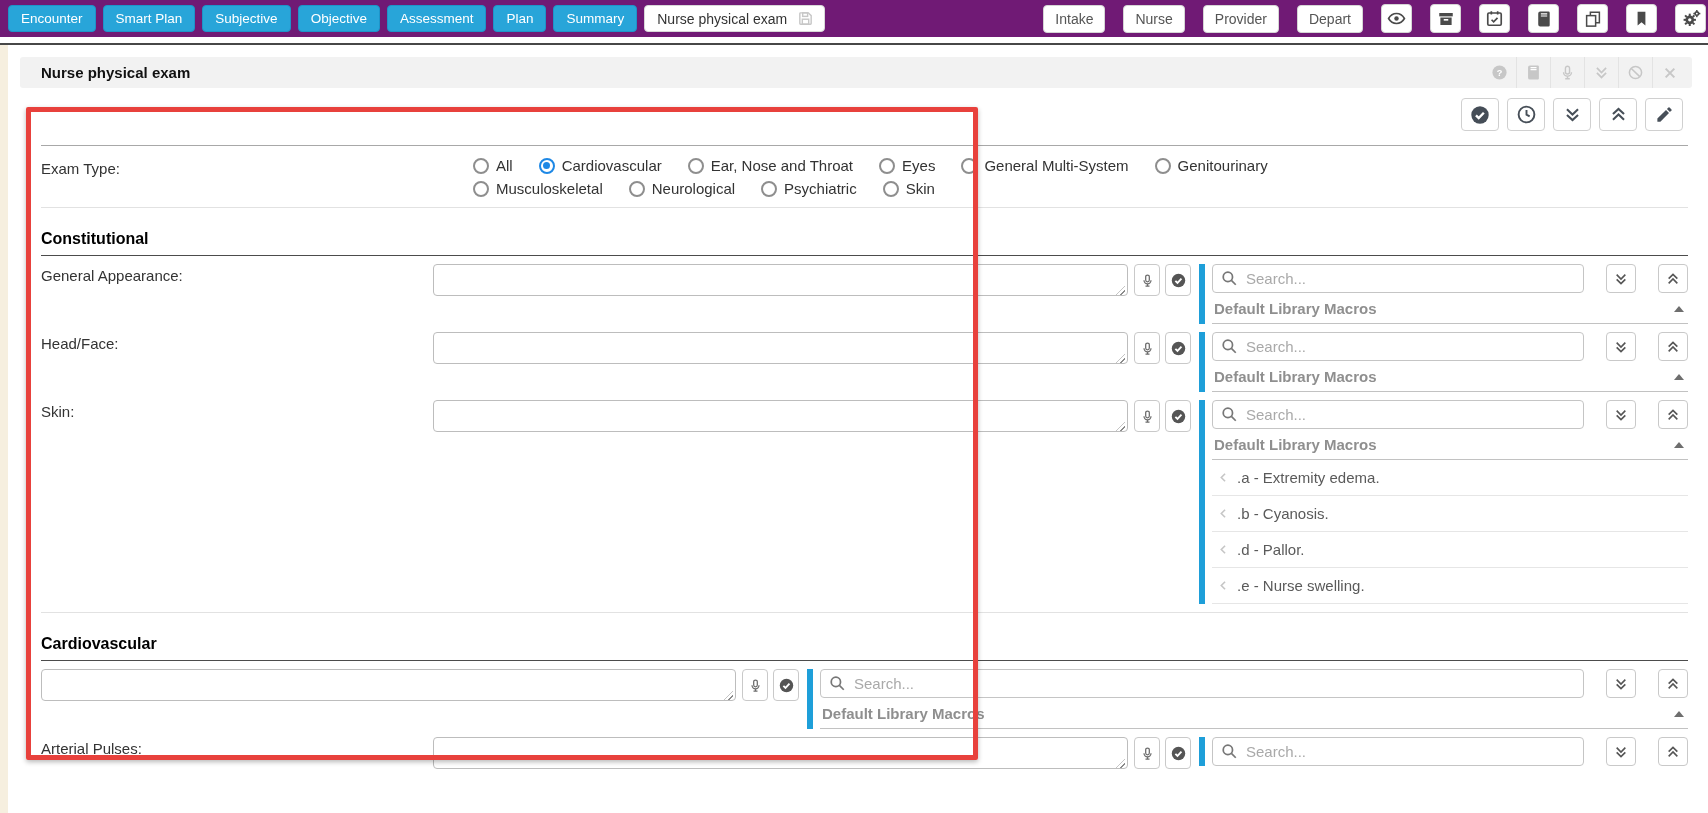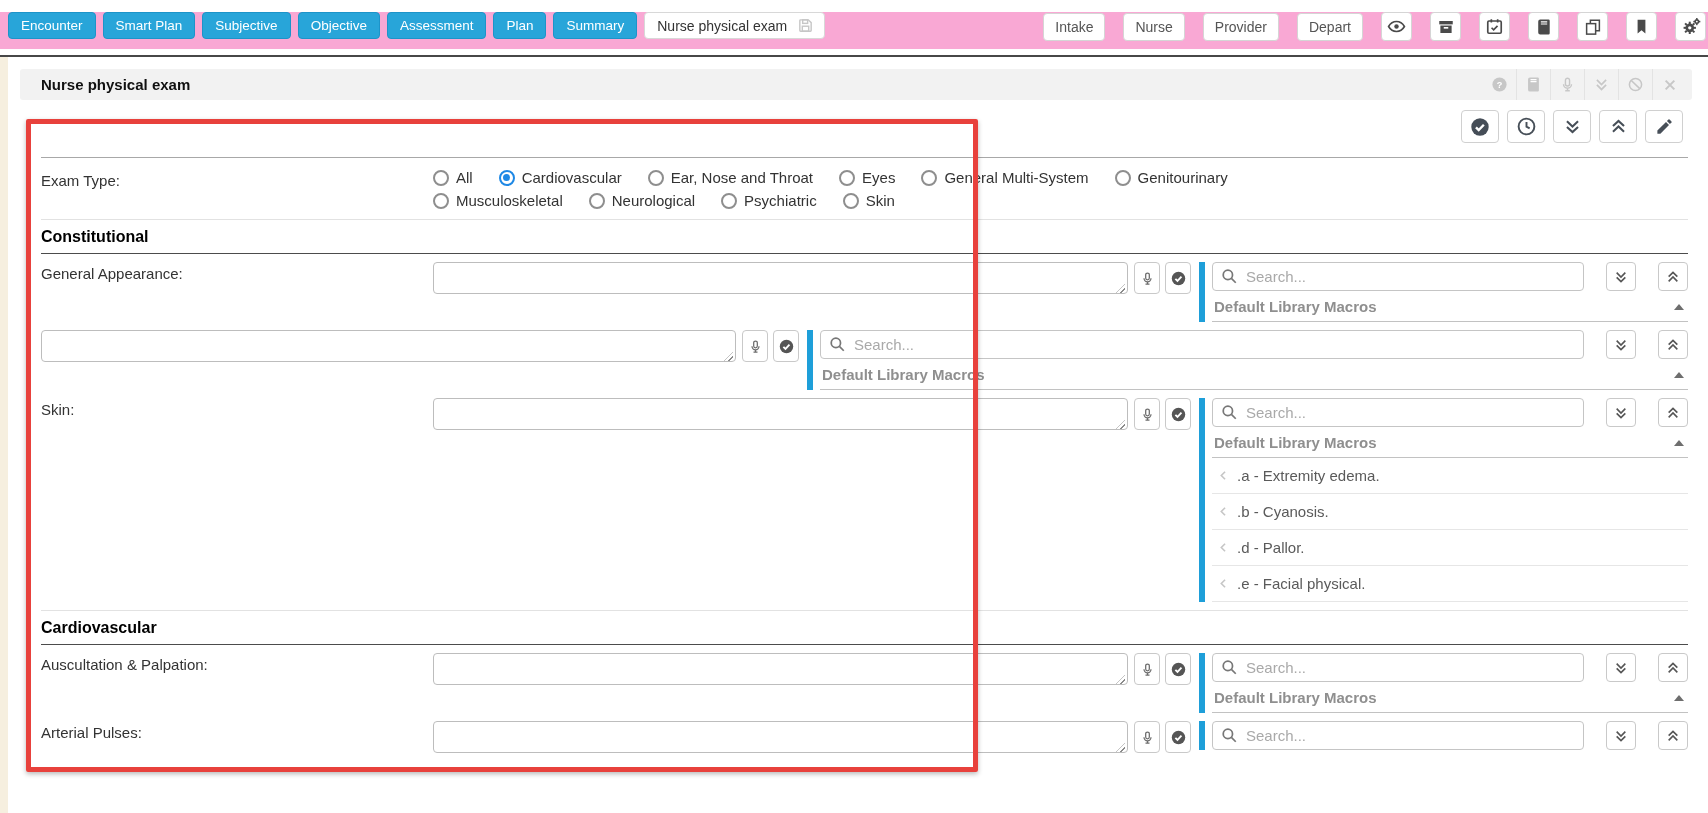--- a/index.html
+++ b/index.html
@@ -1,20 +1,20 @@
 <!DOCTYPE html>
 <html><head>
 <meta charset="utf-8">
 <style>
   * { margin:0; padding:0; box-sizing:border-box; }
   html,body { width:1708px; height:813px; overflow:hidden; background:#fff;
     font-family:"Liberation Sans", sans-serif; color:#333; }
 
   
-  .topbar { height:37px; background:#f9a8d4; display:flex; align-items:flex-start; padding:0 0 0 8px;margin-top:12px; }
+  .topbar { height:37px; background:#701a75; display:flex; align-items:center; padding:0 0 0 8px; }
   .bluebtn { background:#28a5d9; color:#fff; border:1px solid #1d94c9; border-radius:4px;
     font-size:13.5px; padding:5px 12px; margin-right:7px; white-space:nowrap; cursor:pointer; }
   .activetab { background:#fff; border:1px solid #d8d8d8; border-radius:4px; display:flex;
     align-items:center; gap:10px; font-size:14px; color:#333; padding:4px 10px 4px 12px; margin-right:7px; }
   .activetab .sicon { color:#c7c7c7; display:flex; }
   .tb-right { margin-left:auto; display:flex; align-items:center; gap:18px; padding-right:2px;padding-left:6px; }
   .wbtn { background:#fff; border:1px solid #d5d5d5; border-radius:4px; color:#555;
     font-size:14px; padding:5px 11px; cursor:pointer; white-space:nowrap; }
   .icobtn { background:#fff; border:1px solid #d5d5d5; border-radius:4px; width:31px; height:29px;
     display:flex; align-items:center; justify-content:center; color:#4a4a4a; cursor:pointer; }
@@ -34,32 +34,32 @@
 
   .actions-row { display:flex; justify-content:flex-end; gap:8px; margin:10px 25px 0 0; }
   .abtn { width:38px; height:33px; background:#fff; border:1px solid #d0d0d0; border-radius:4px;
     display:flex; align-items:center; justify-content:center; color:#474f58; cursor:pointer; }
 
   .content { padding:0 20px 0 41px; }
   .divider-strong { border-top:1px solid #a8a8a8; margin-top:14px; }
   .divider-light  { border-top:1px solid #e2e2e2; }
 
   
-  .examtype-row { display:flex; padding:11px 0 10px 0; }
+  .examtype-row { display:flex; padding:11px 0 10px 0;gap:40px; }
   .row-label { width:392px; flex:0 0 392px; font-size:15px; color:#333; padding-top:3px; }
   .radio-wrap { display:flex; flex-direction:column; gap:6px; }
   .radio-line { display:flex; flex-wrap:nowrap; gap:26px; }
   .radio-opt { display:flex; align-items:center; gap:7px; font-size:15px; color:#333; cursor:pointer; }
   .rdot { width:16px; height:16px; border-radius:50%; border:2px solid #8e8e8e; background:#fff;
     flex:0 0 16px; position:relative; }
   .radio-opt.checked .rdot { border-color:#1e88e5; }
   .radio-opt.checked .rdot::after { content:""; position:absolute; left:2.5px; top:2.5px; width:7px;
     height:7px; border-radius:50%; background:#1e88e5; }
 
-  .section-h { margin-top:4px; font-size:16px; font-weight:bold; color:#000; padding:4px 0 7px 0;
+  .section-h { margin-top:18px; font-size:16px; font-weight:bold; color:#000; padding:4px 0 7px 0;
     border-bottom:1px solid #4c4c4c; }
 
   
   .exam-row { display:flex; align-items:flex-start; margin-top:8px; }
   .ta-wrap { position:relative; width:695px; flex:0 0 695px; }
   .ta { width:695px; height:32px; border:1px solid #bdbdbd; border-radius:4px; background:#fff;
     resize:none; outline:none; font-family:"Liberation Sans",sans-serif; font-size:14px; padding:5px 8px; }
   .ta-wrap::after { content:""; position:absolute; right:3px; bottom:5px; width:9px; height:9px;
     background:repeating-linear-gradient(135deg, transparent 0 2.2px, #8b8b8b 2.2px 3.4px);
     clip-path:polygon(100% 0, 100% 100%, 0 100%); pointer-events:none; }
@@ -352,20 +352,21 @@
           </div>
           <div class="dlm">
               <span>Default Library Macros</span>
               <span class="caret-up"></span>
             </div>
         </div>
       </div>
     </div>
 
     <div class="exam-row">
+      <div class="row-label">Head/Face:</div>
       <div class="ta-wrap"><textarea class="ta" style=""></textarea></div>
       <button class="minibtn mic-b">
           <svg width="15" height="15" viewBox="0 0 24 24" fill="none" stroke="currentColor" stroke-width="2">
             <path d="M12 3.2a2.9 2.9 0 0 1 2.9 2.9v5.2a2.9 2.9 0 0 1-5.8 0V6.1A2.9 2.9 0 0 1 12 3.2z"></path>
             <path d="M6.4 11.6a5.6 5.6 0 0 0 11.2 0M12 17.4v3.2M8.8 20.8h6.4"></path>
           </svg>
         </button>
       <button class="minibtn chk-b">
           <svg width="17" height="17" viewBox="0 0 24 24">
             <circle cx="12" cy="12" r="9.5" fill="#555"></circle>
@@ -464,32 +465,31 @@
                 </svg>
               </span>
               <span>.d - Pallor.</span>
             </div>
           <div class="macro-item">
               <span class="chl">
                 <svg width="15" height="15" viewBox="0 0 24 24" fill="none" stroke="currentColor" stroke-width="2.6">
                   <path d="M14.5 6 8.5 12l6 6"></path>
                 </svg>
               </span>
-              <span>.e - Facial physical.</span>
+              <span>.e - Nurse swelling.</span>
             </div>
         </div>
       </div>
     </div>
 
     <div class="divider-light sect-gap"></div>
 
     <div class="section-h">Cardiovascular</div>
 
     <div class="exam-row">
-      <div class="row-label">Auscultation &amp; Palpation:</div>
       <div class="ta-wrap"><textarea class="ta" style=""></textarea></div>
       <button class="minibtn mic-b">
           <svg width="15" height="15" viewBox="0 0 24 24" fill="none" stroke="currentColor" stroke-width="2">
             <path d="M12 3.2a2.9 2.9 0 0 1 2.9 2.9v5.2a2.9 2.9 0 0 1-5.8 0V6.1A2.9 2.9 0 0 1 12 3.2z"></path>
             <path d="M6.4 11.6a5.6 5.6 0 0 0 11.2 0M12 17.4v3.2M8.8 20.8h6.4"></path>
           </svg>
         </button>
       <button class="minibtn chk-b">
           <svg width="17" height="17" viewBox="0 0 24 24">
             <circle cx="12" cy="12" r="9.5" fill="#555"></circle>

